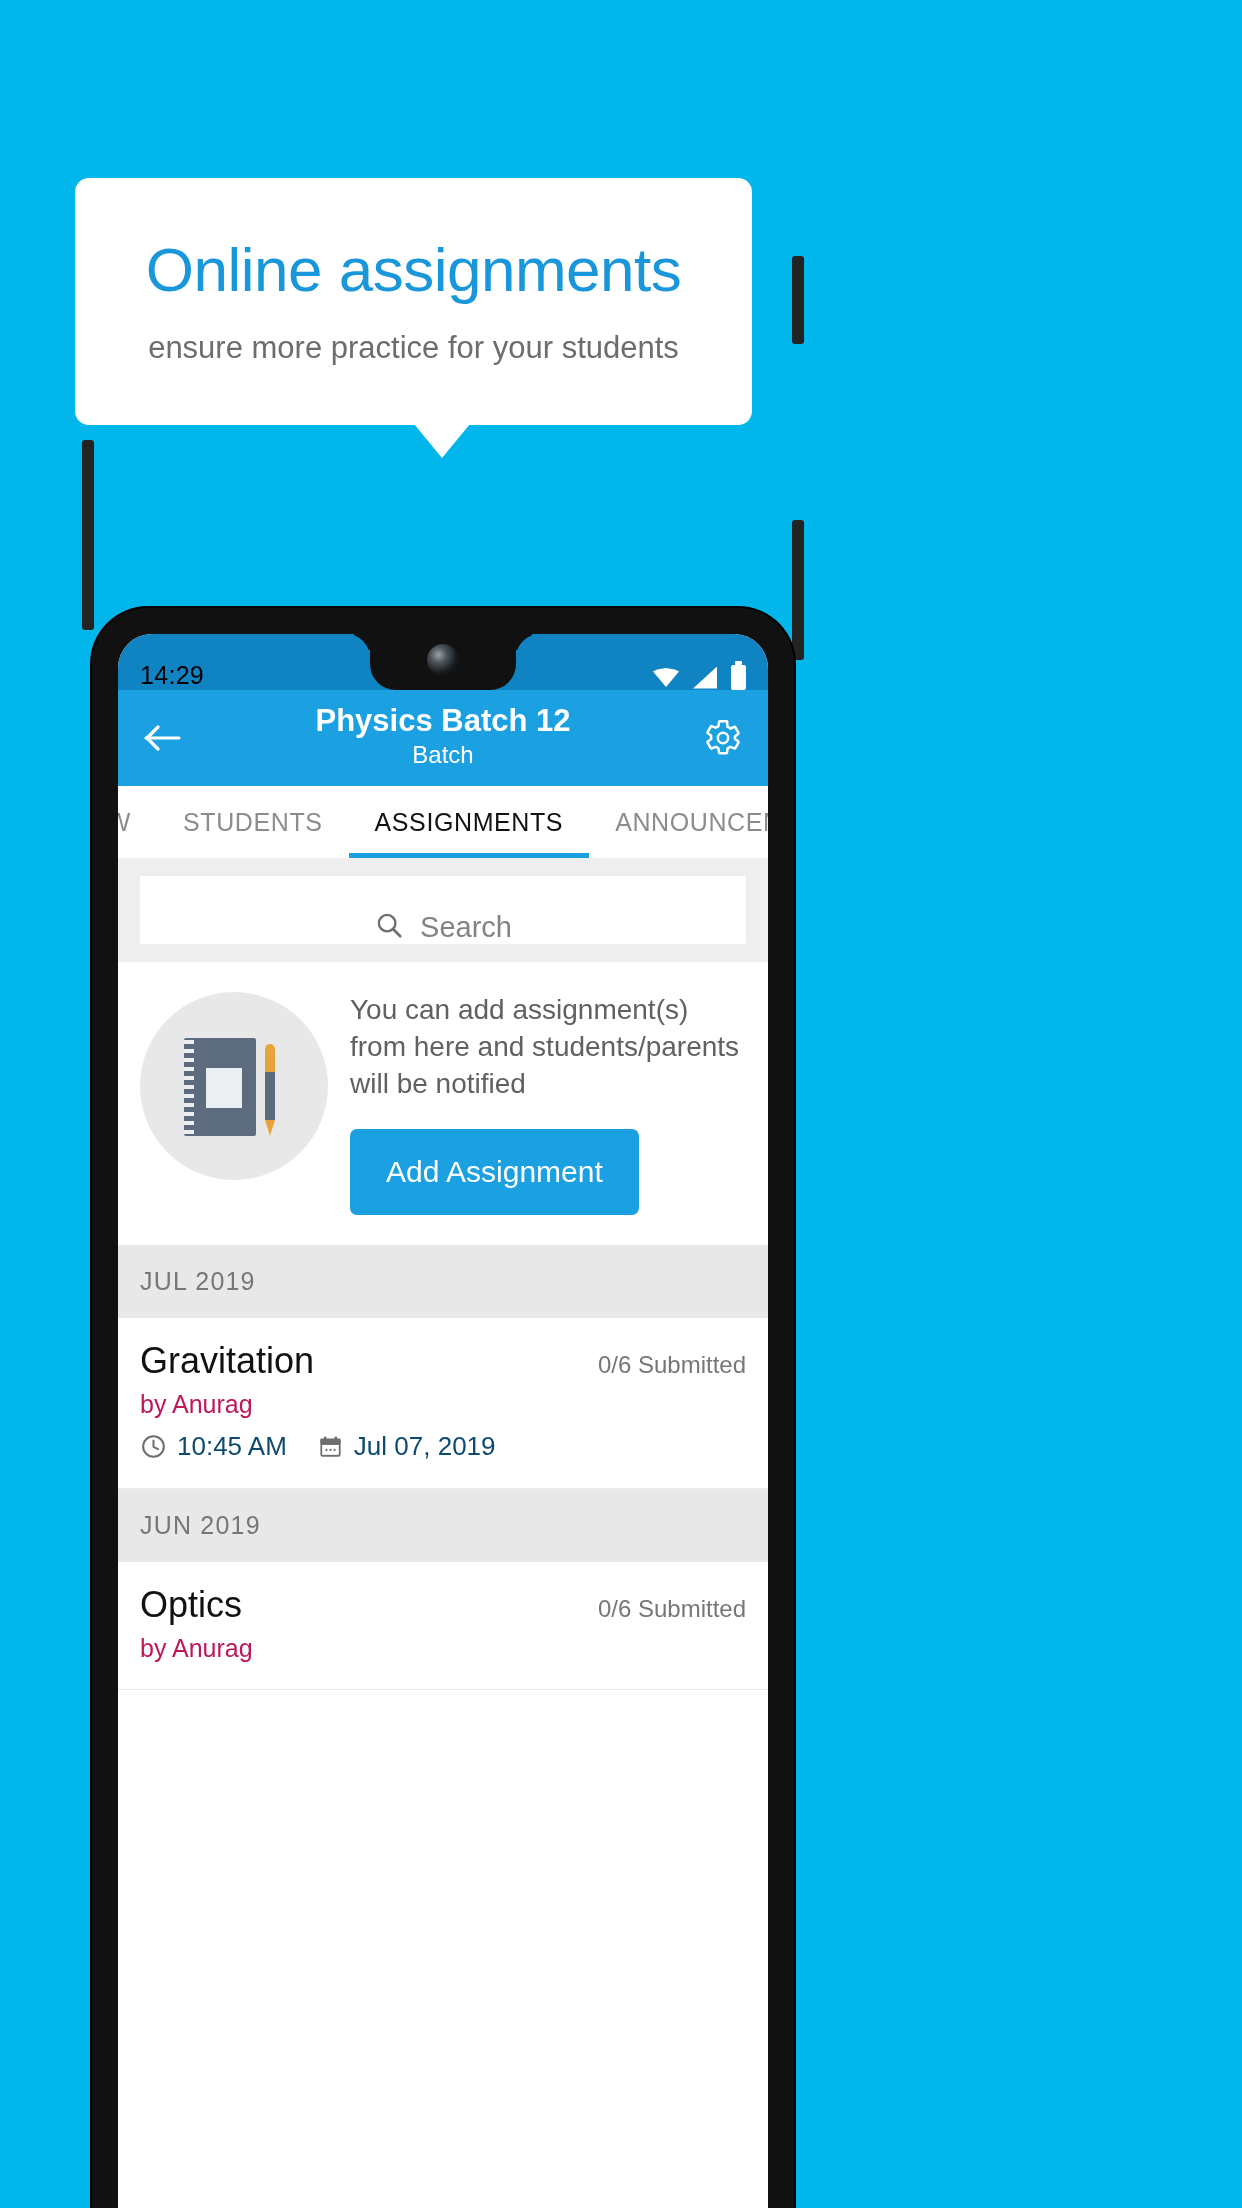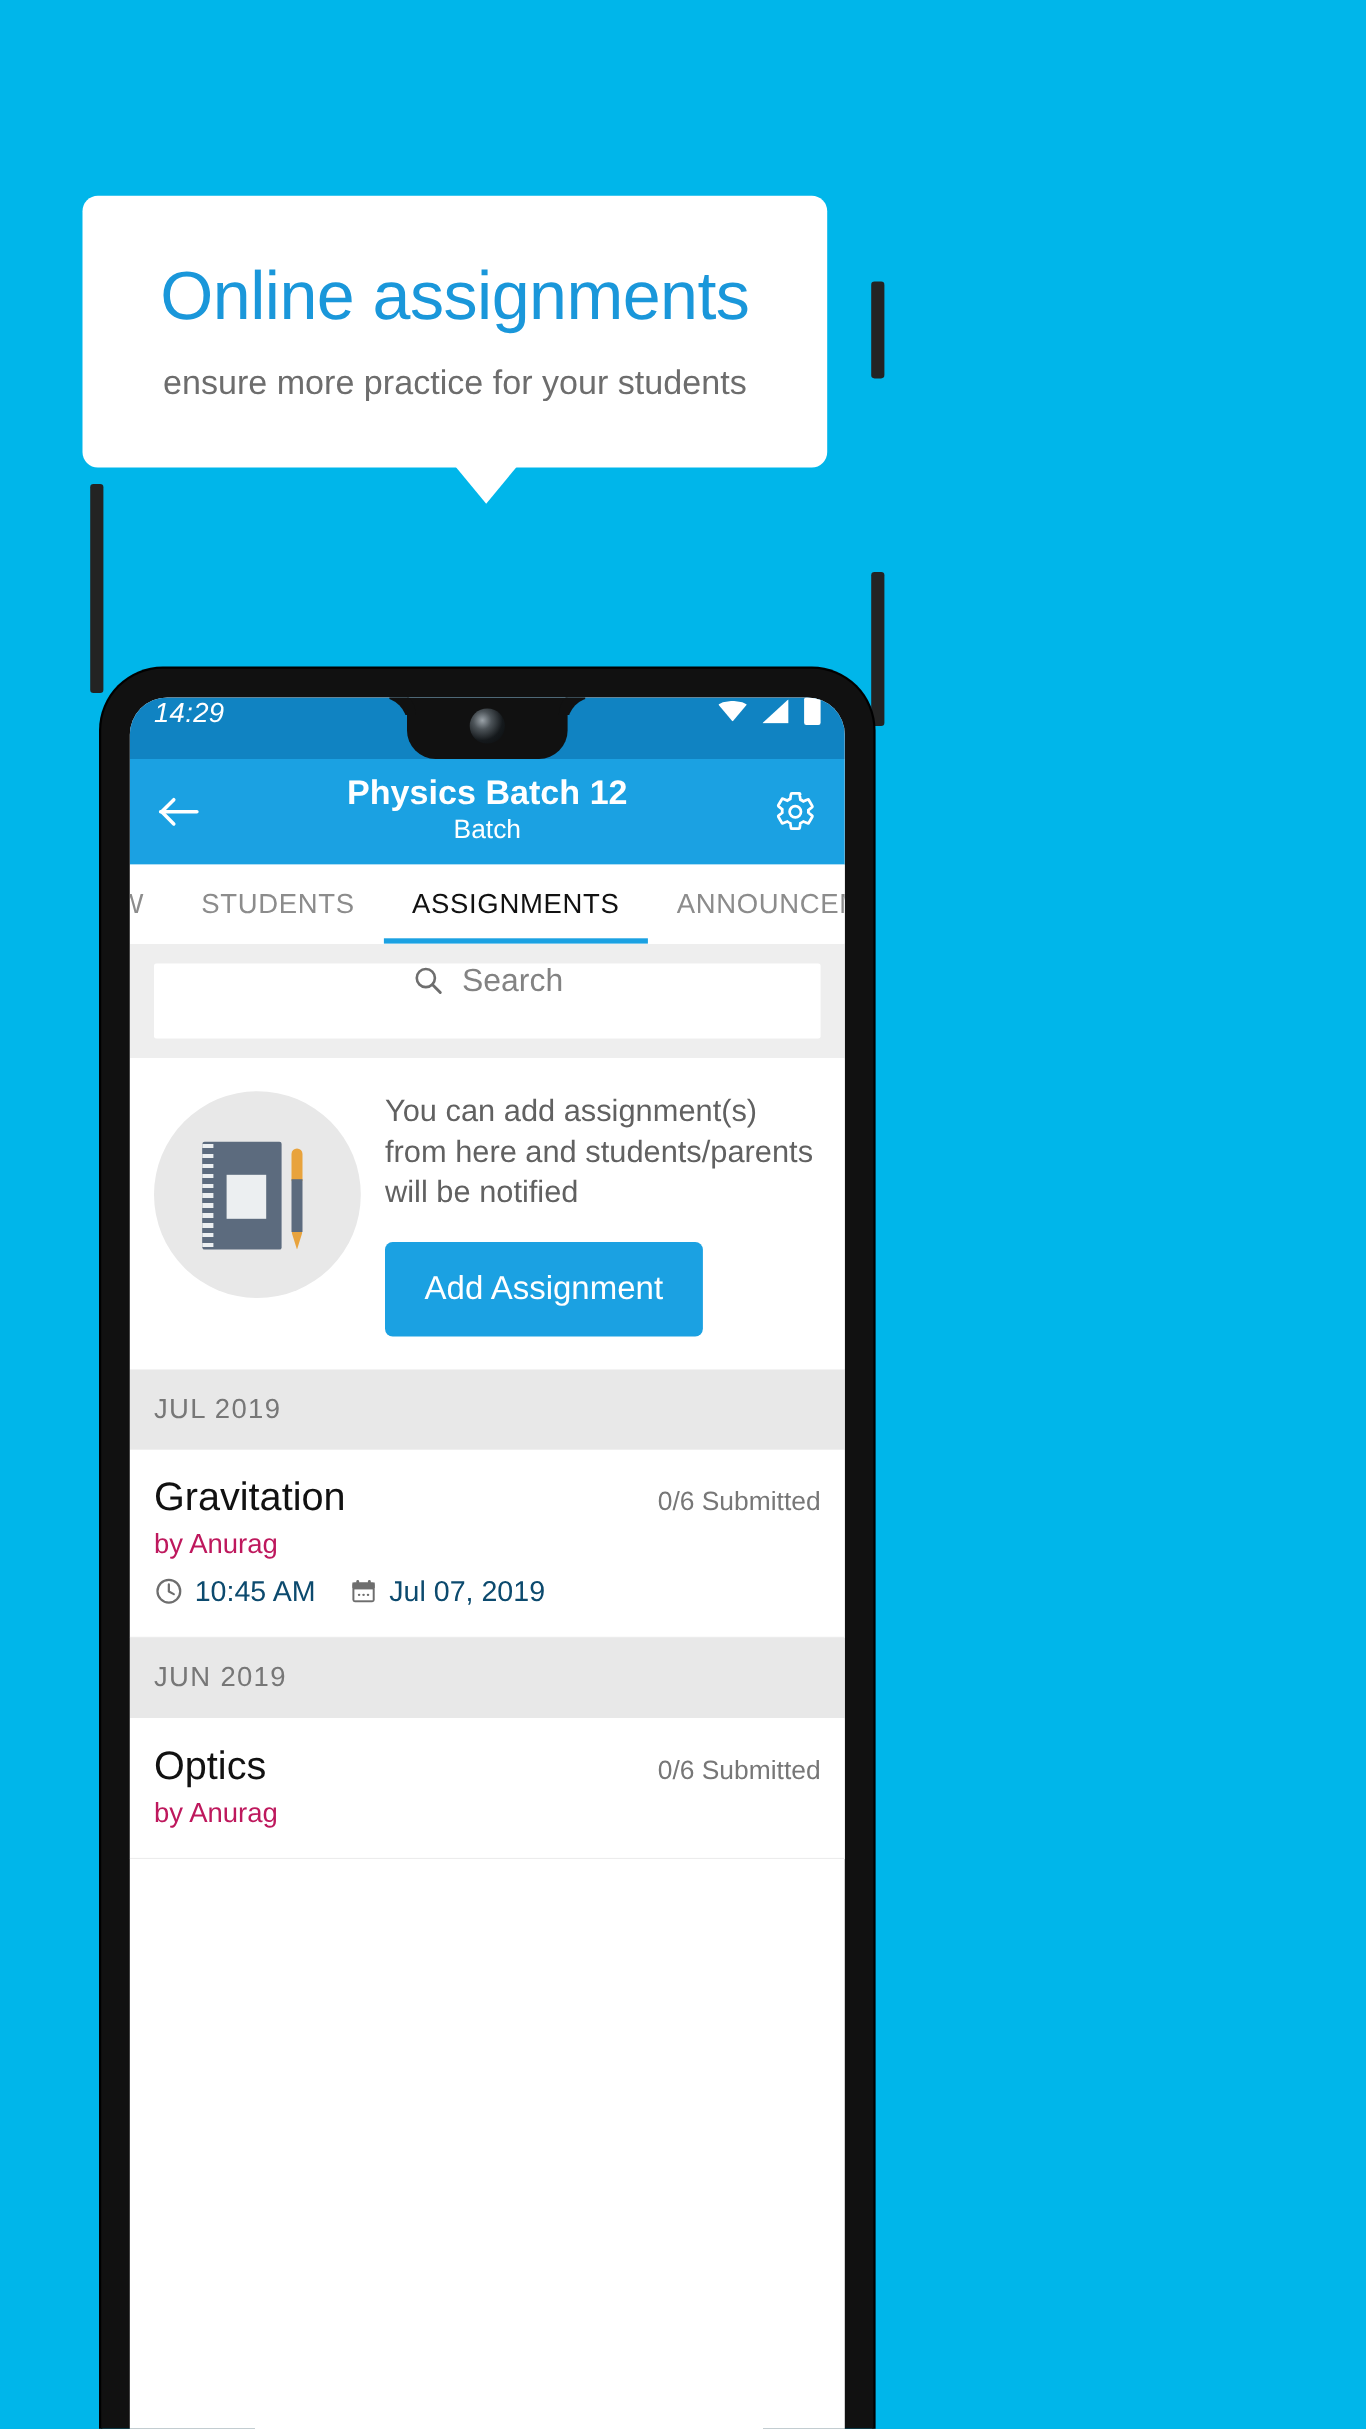--- a/index.html
+++ b/index.html
@@ -75,25 +75,24 @@
   #btn-right-1 { left: 792px; top: 256px; width: 12px; height: 88px; }
   #btn-right-2 { left: 792px; top: 520px; width: 12px; height: 140px; }
   #btn-left-1  { left: 82px;  top: 440px; width: 12px; height: 190px; }
 
   
   #status-bar {
     position: relative;
     height: 56px;
     background: #1083c2;
     display: flex;
-    align-items: flex-start;
+    align-items: flex-end;
     padding: 0 22px;
-    color: #ffffff;
+    color: #000000;
     z-index: 2;
-    font-style: italic;
   }
   #status-time { font-size: 25px; letter-spacing: 0.3px; }
   #status-icons {
     margin-left: auto;
     display: flex;
     align-items: center;
     gap: 14px;
   }
   .ic-wifi {
     width: 26px; height: 19px;
@@ -220,21 +219,21 @@
   
   #search-wrap {
     background: #eeeeee;
     padding: 18px 22px;
   }
   #search-box {
     height: 68px;
     background: #ffffff;
     border-radius: 2px;
     display: flex;
-    align-items: flex-start;
+    align-items: flex-end;
     justify-content: center;
     gap: 16px;
   }
   #search-placeholder {
     font-size: 29px;
     color: #838383;
   }
 
   
   #empty-state {

